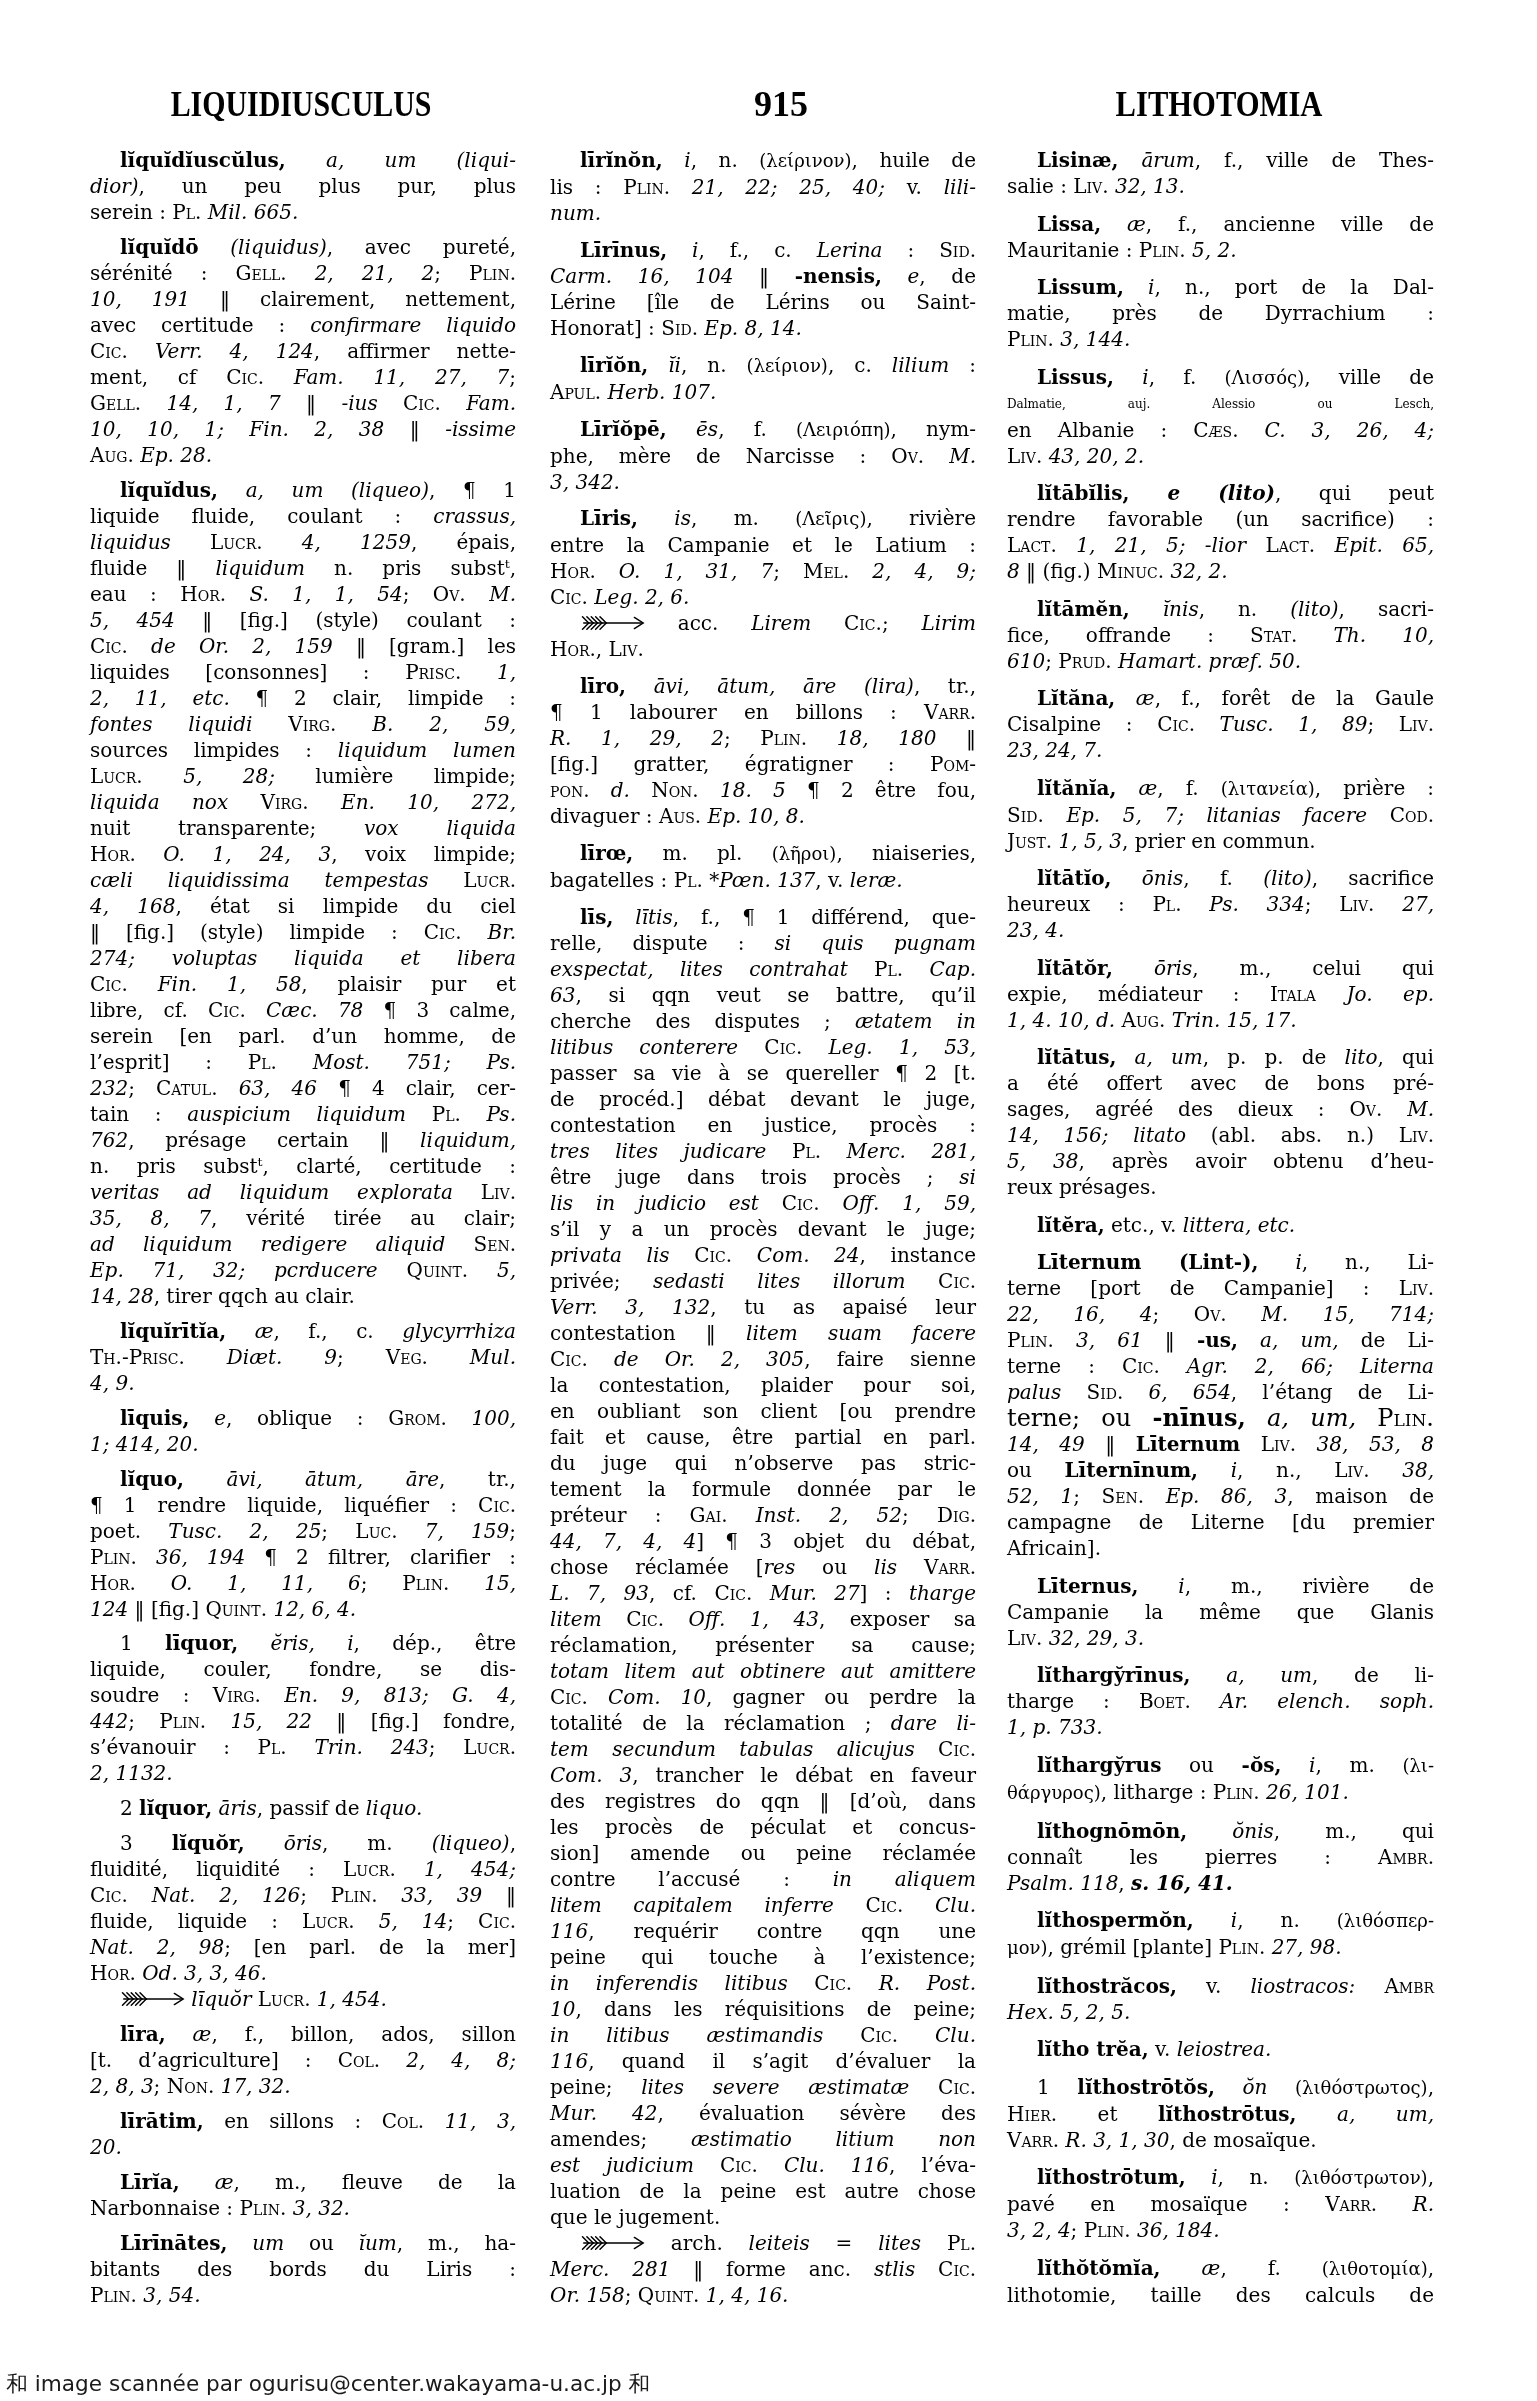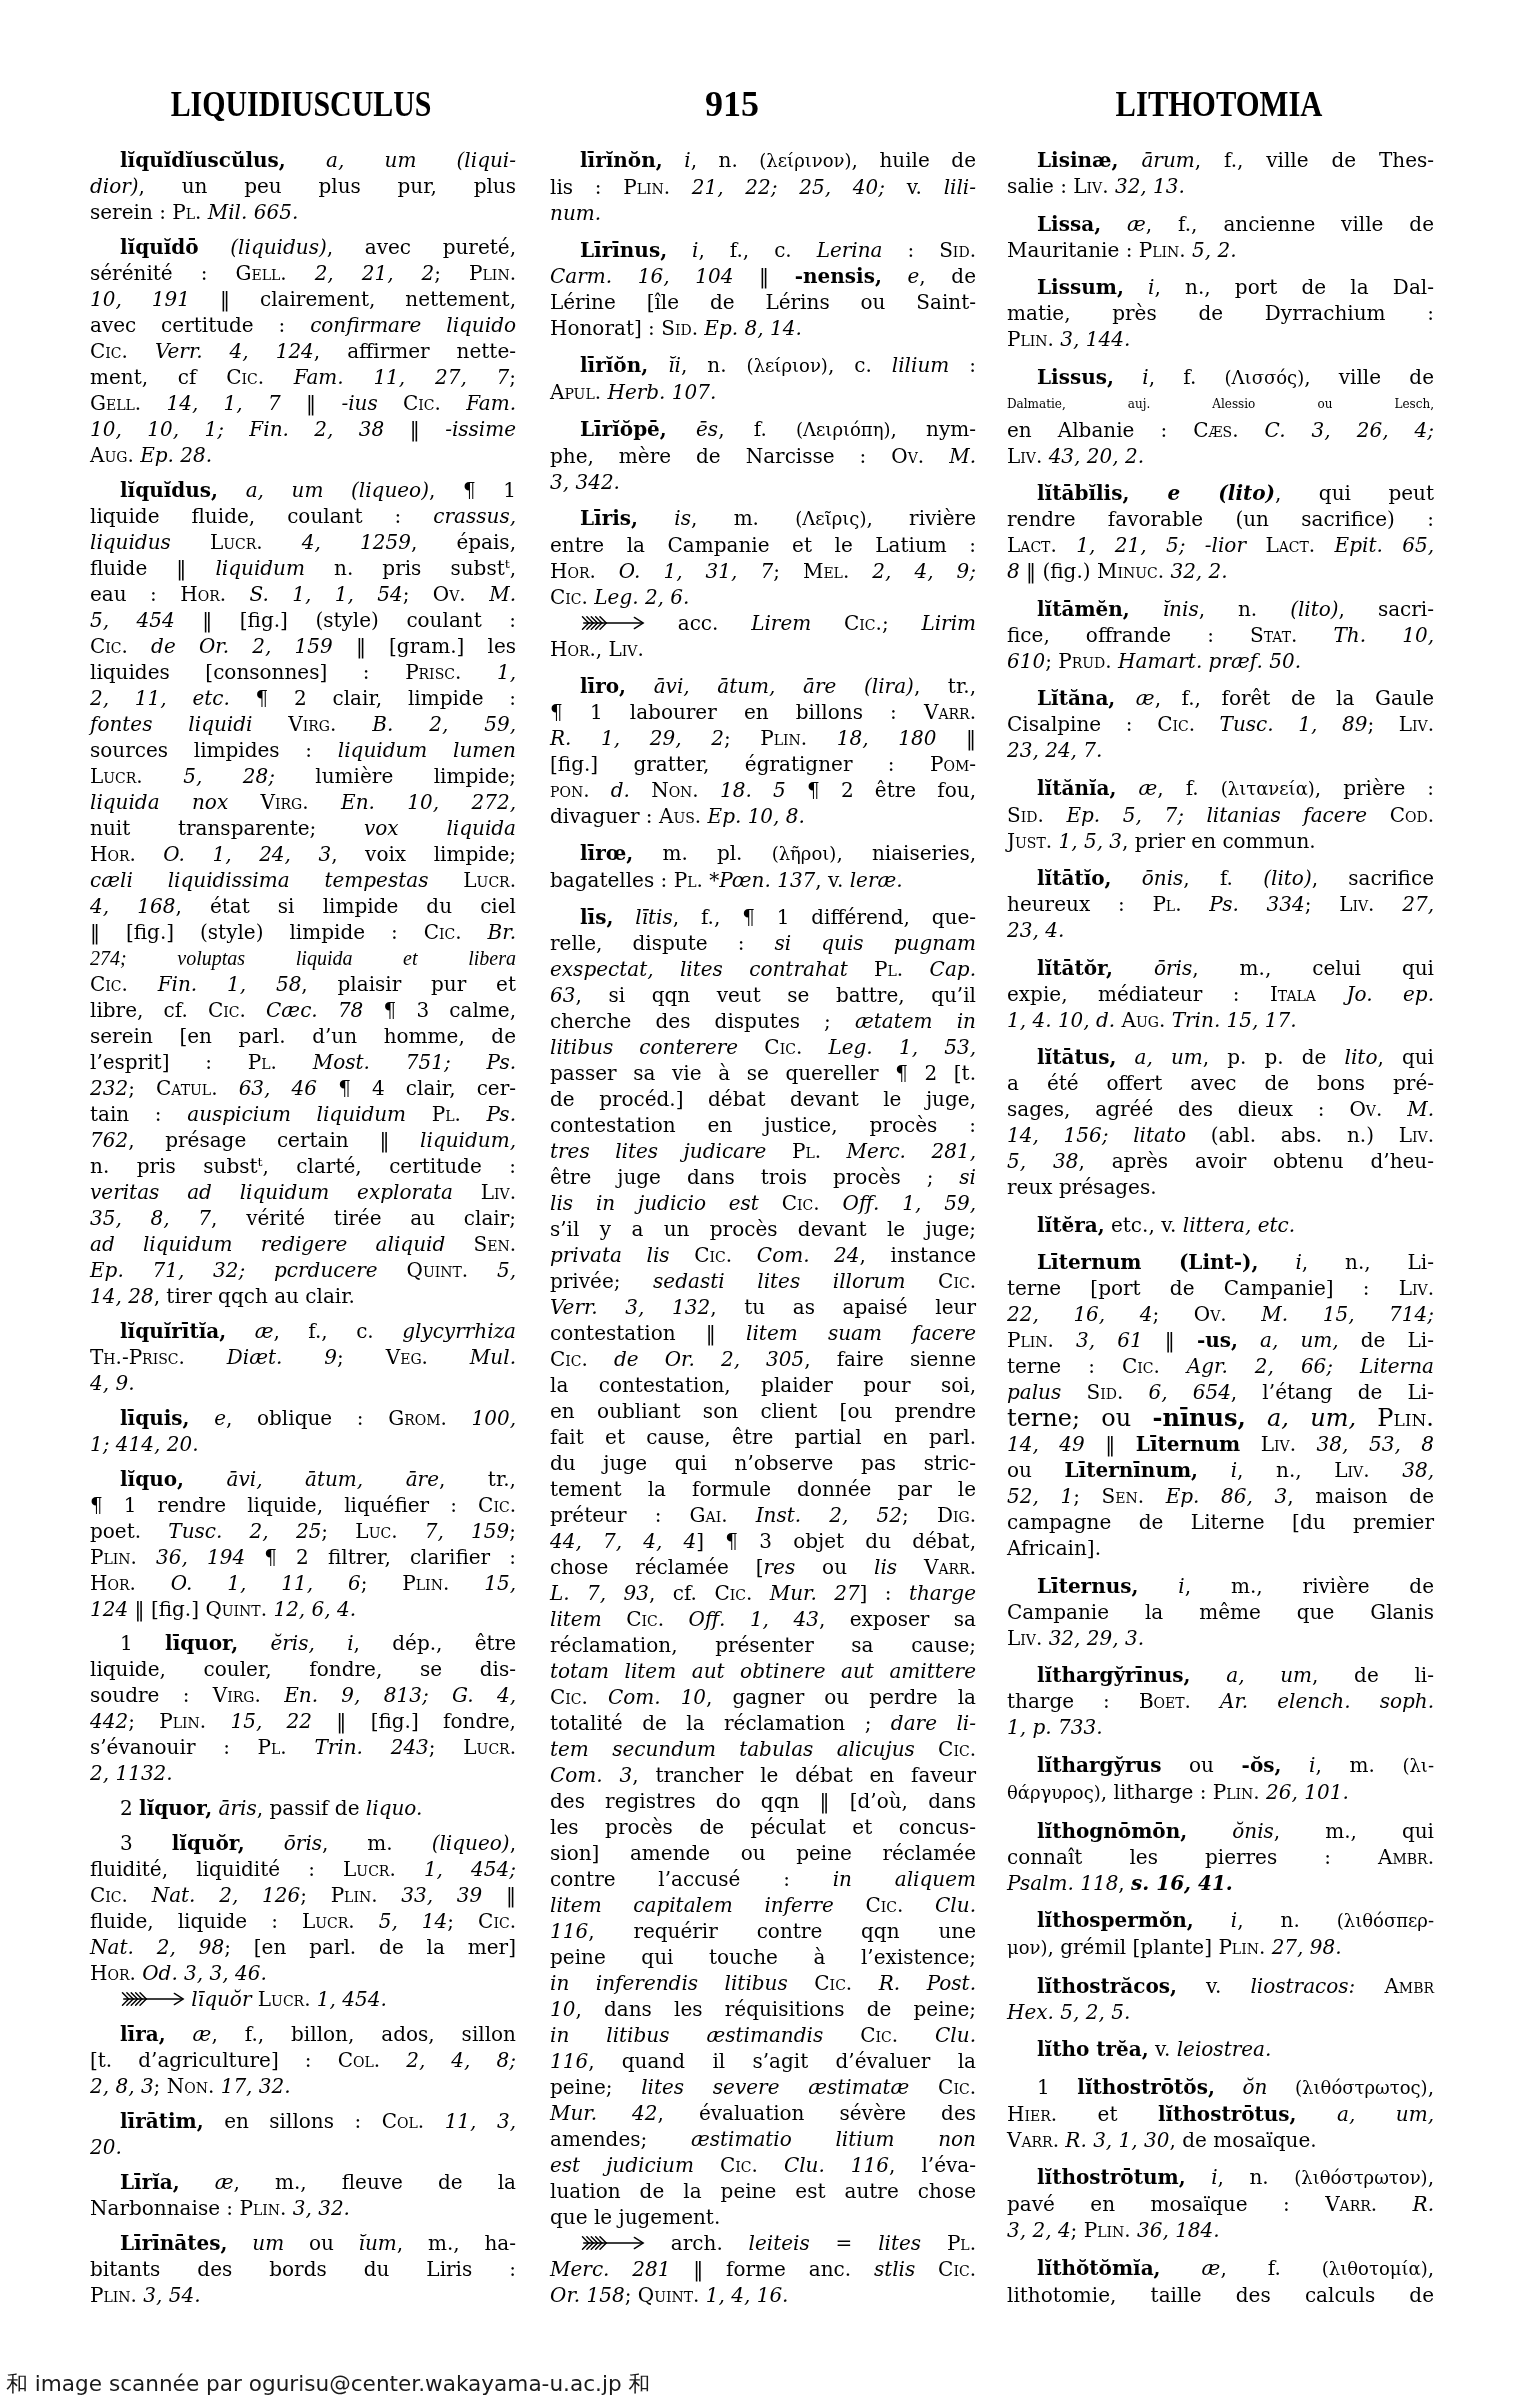--- a/index.html
+++ b/index.html
@@ -1,19 +1,19 @@
 <!DOCTYPE html>
 <html style="font-size:10px"><head>
 <meta charset="utf-8">
 <style>
 html,body{margin:0;padding:0;}
 body{width:1537px;height:2401px;position:relative;overflow:hidden;background:#ffffff;color:#000;font-family:"DejaVu Serif",serif;}
 .rh{position:absolute;top:86px;font-family:"Liberation Serif",serif;font-weight:bold;font-size:36px;line-height:36px;white-space:nowrap;color:#000;}
 .rh-left{left:301px;transform:translateX(-50%) scaleX(0.83);}
-.rh-num{left:732px;transform:translateX(-50%);}
+.rh-num{left:781px;transform:translateX(-50%);}
 .rh-right{left:1219px;transform:translateX(-50%) scaleX(0.85);}
 .col{position:absolute;top:147px;height:2161px;display:flex;flex-direction:column;justify-content:space-between;}
 .col-1{left:90px;width:426px;}
 .col-2{left:550px;width:426px;}
 .col-3{left:1007px;width:427px;}
 .entry{display:block;}
 .line{font-size:20px;line-height:26px;white-space:normal;}
 .line.first{padding-left:30px;}
 .line.just{text-align:justify;text-align-last:justify;}
 .line.last{text-align:left;text-align-last:left;}
@@ -63,21 +63,21 @@
       <div class="line just" style="font-size: 20px;"><span class="s-i">2, 11, etc.</span><span class="s-r"> ¶ 2 clair, limpide :</span></div>
       <div class="line just" style="font-size: 20px;"><span class="s-i">fontes liquidi</span><span class="s-r"> </span><span class="s-sc">Virg.</span><span class="s-i"> B. 2, 59,</span></div>
       <div class="line just" style="font-size: 20px;"><span class="s-r">sources limpides : </span><span class="s-i">liquidum lumen</span></div>
       <div class="line just" style="font-size: 20px;"><span class="s-sc">Lucr.</span><span class="s-i"> 5, 28;</span><span class="s-r"> lumière limpide;</span></div>
       <div class="line just" style="font-size: 20px;"><span class="s-i">liquida nox</span><span class="s-r"> </span><span class="s-sc">Virg.</span><span class="s-i"> En. 10, 272,</span></div>
       <div class="line just" style="font-size: 20px;"><span class="s-r">nuit transparente; </span><span class="s-i">vox liquida</span></div>
       <div class="line just" style="font-size: 20px;"><span class="s-sc">Hor.</span><span class="s-i"> O. 1, 24, 3</span><span class="s-r">, voix limpide;</span></div>
       <div class="line just" style="font-size: 20px;"><span class="s-i">cæli liquidissima tempestas</span><span class="s-r"> </span><span class="s-sc">Lucr.</span></div>
       <div class="line just" style="font-size: 20px;"><span class="s-i">4, 168</span><span class="s-r">, état si limpide du ciel</span></div>
       <div class="line just" style="font-size: 20px;"><span class="s-r">‖ [fig.] (style) limpide : </span><span class="s-sc">Cic.</span><span class="s-i"> Br.</span></div>
-      <div class="line just" style="font-size: 20px; font-family: Liberation Serif, serif;"><span class="s-i">274; voluptas liquida et libera</span></div>
+      <div class="line just" style="font-size: 20px;"><span class="s-i">274; voluptas liquida et libera</span></div>
       <div class="line just" style="font-size: 20px;"><span class="s-sc">Cic.</span><span class="s-i"> Fin. 1, 58</span><span class="s-r">, plaisir pur et</span></div>
       <div class="line just" style="font-size: 20px;"><span class="s-r">libre, cf. </span><span class="s-sc">Cic.</span><span class="s-i"> Cæc. 78</span><span class="s-r"> ¶ 3 calme,</span></div>
       <div class="line just" style="font-size: 20px;"><span class="s-r">serein [en parl. d’un homme, de</span></div>
       <div class="line just" style="font-size: 20px;"><span class="s-r">l’esprit] : </span><span class="s-sc">Pl.</span><span class="s-i"> Most. 751; Ps.</span></div>
       <div class="line just" style="font-size: 20px;"><span class="s-i">232</span><span class="s-r">; </span><span class="s-sc">Catul.</span><span class="s-i"> 63, 46</span><span class="s-r"> ¶ 4 clair, cer-</span></div>
       <div class="line just" style="font-size: 20px;"><span class="s-r">tain : </span><span class="s-i">auspicium liquidum</span><span class="s-r"> </span><span class="s-sc">Pl.</span><span class="s-i"> Ps.</span></div>
       <div class="line just" style="font-size: 20px;"><span class="s-i">762</span><span class="s-r">, présage certain ‖ </span><span class="s-i">liquidum,</span></div>
       <div class="line just" style="font-size: 20px;"><span class="s-r">n. pris substᵗ, clarté, certitude :</span></div>
       <div class="line just" style="font-size: 20px;"><span class="s-i">veritas ad liquidum explorata</span><span class="s-r"> </span><span class="s-sc">Liv.</span></div>
       <div class="line just" style="font-size: 20px;"><span class="s-i">35, 8, 7</span><span class="s-r">, vérité tirée au clair;</span></div>

